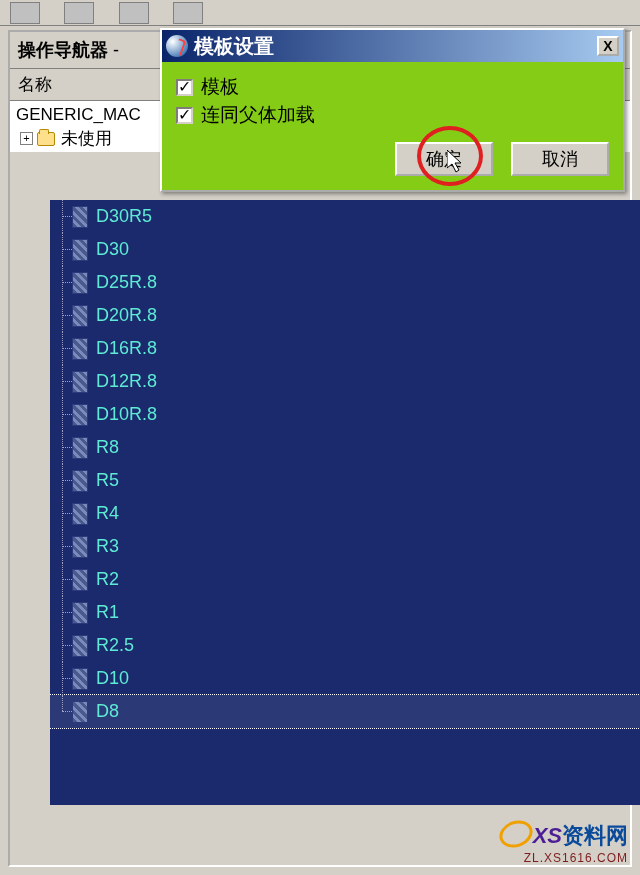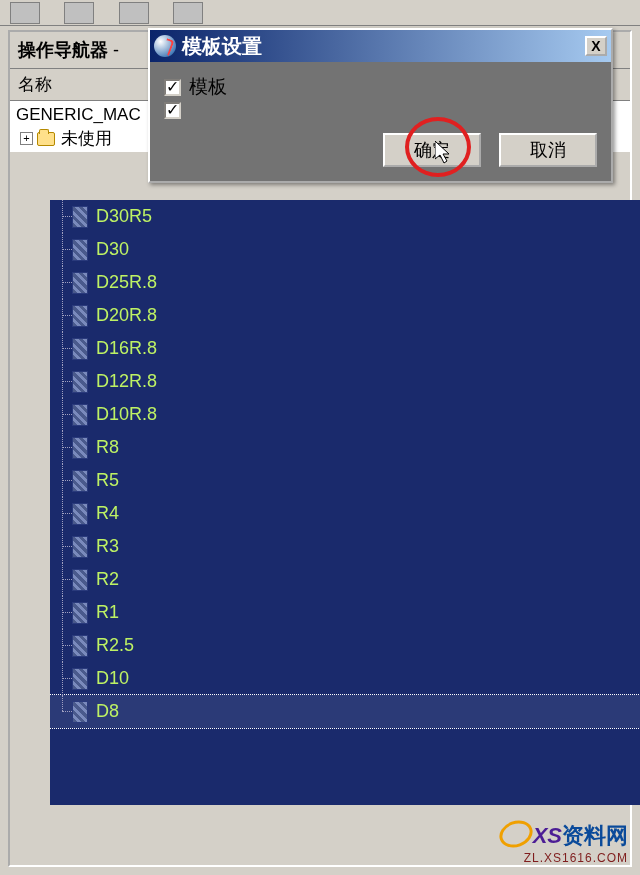--- a/index.html
+++ b/index.html
@@ -15,31 +15,31 @@
     .nav-title .dash { font-weight: normal; }
     .nav-header { font-size: 17px; padding: 4px 8px; border-bottom: 1px solid #808080; background: #d4d0c8; }
     .tree-root { padding: 2px 6px 2px 6px; font-size: 17px; background: #fff; }
     .root-row { padding: 2px 0; color: #000; }
     .child-row { padding-left: 4px; display: flex; align-items: center; }
     .expander { width: 13px; height: 13px; border: 1px solid #808080; background: #fff; font-size: 11px; line-height: 11px; text-align: center; margin-right: 4px; display: inline-block; }
     .folder-icon { width: 18px; height: 14px; background: #ffe08a; border: 1px solid #b58900; border-radius: 2px; margin-right: 6px; display: inline-block; position: relative; }
     .folder-icon::before { content: ""; position: absolute; top: -4px; left: 1px; width: 8px; height: 4px; background: #ffe08a; border: 1px solid #b58900; border-bottom: none; border-radius: 2px 2px 0 0; }
 
     
-    .tool-list { position: absolute; top: 200px; left: 50px; right: 0; bottom: 70px; background: #1a2a6c; color: #bef264; font-size: 18px; overflow: hidden; }
+    .tool-list { position: absolute; top: 200px; left: 50px; right: 0; bottom: 70px; background: #1a2a6c; color: #5eead4; font-size: 18px; overflow: hidden; }
     .tool-row { display: flex; align-items: center; height: 33px; padding-left: 6px; }
     .tree-conn { width: 12px; height: 33px; position: relative; margin-right: 4px; }
     .tree-conn::before { content: ""; position: absolute; left: 6px; top: 0; bottom: 0; border-left: 1px dotted #a0a0c0; }
     .tree-conn::after { content: ""; position: absolute; left: 6px; top: 16px; width: 10px; border-top: 1px dotted #a0a0c0; }
     .tree-conn.last::before { bottom: 17px; }
     .tool-icon { width: 16px; height: 22px; background: repeating-linear-gradient(45deg, #4a5a8c, #4a5a8c 3px, #7a8abc 3px, #7a8abc 6px); border: 1px solid #2a3a7c; margin-right: 8px; }
     .tool-row[data-selected="true"] { background: rgba(255,255,255,0.08); outline: 1px dotted #fff; }
 
     
-    .dialog { position: absolute; top: 28px; left: 148px; width: 465px; background: #737373; border: 2px outset #fff; box-shadow: 2px 2px 4px rgba(0,0,0,0.4); z-index: 100; }
+    .dialog { position: absolute; top: 28px; left: 160px; width: 465px; background: #84cc16; border: 2px outset #fff; box-shadow: 2px 2px 4px rgba(0,0,0,0.4); z-index: 100; }
     .dlg-titlebar { background: linear-gradient(to right, #0a246a, #a6caf0); color: #fff; height: 32px; display: flex; align-items: center; padding: 0 4px; }
     .dlg-icon { width: 22px; height: 22px; background: radial-gradient(circle at 30% 30%, #fff, #0a50a0); border-radius: 50%; position: relative; margin-right: 6px; }
     .dlg-icon::after { content: ""; position: absolute; left: 10px; top: 4px; width: 6px; height: 14px; border: 2px solid #ff4040; border-left: none; border-bottom: none; transform: rotate(20deg); border-radius: 0 4px 0 0; }
     .dlg-title-text { font-size: 20px; font-weight: bold; flex: 1; }
     .dlg-close { width: 22px; height: 20px; background: #d4d0c8; border: 2px outset #fff; font-size: 14px; font-weight: bold; color: #000; display: flex; align-items: center; justify-content: center; }
     .dlg-body { padding: 10px 14px 14px 14px; }
     .chk-row { display: flex; align-items: center; font-size: 19px; margin: 2px 0; }
     .chk { width: 17px; height: 17px; background: #fff; border: 2px inset #d4d0c8; margin-right: 8px; position: relative; }
     .chk::after { content: "✓"; position: absolute; top: -4px; left: 0; font-size: 16px; color: #000; }
     .dlg-buttons { display: flex; justify-content: flex-end; gap: 18px; margin-top: 14px; }
@@ -170,20 +170,21 @@
     <span class="dlg-title-text">模板设置</span>
     <span class="dlg-close">X</span>
   </div>
   <div class="dlg-body">
     <div class="chk-row">
       <span class="chk"></span>
       <span>模板</span>
     </div>
     <div class="chk-row">
       <span class="chk"></span>
+      <span>连同父体加载</span>
     </div>
     <div class="dlg-buttons">
       <div class="ok-btn-wrap">
         <div class="dlg-btn">确定</div>
         <div class="circle-annotation"></div>
         <div class="cursor-arrow">
           <svg width="22" height="26">
               <polygon points="0,0 0,18 5,14 9,22 12,20 8,13 14,13" fill="#fff" stroke="#000" stroke-width="1"></polygon>
             </svg>
         </div>

